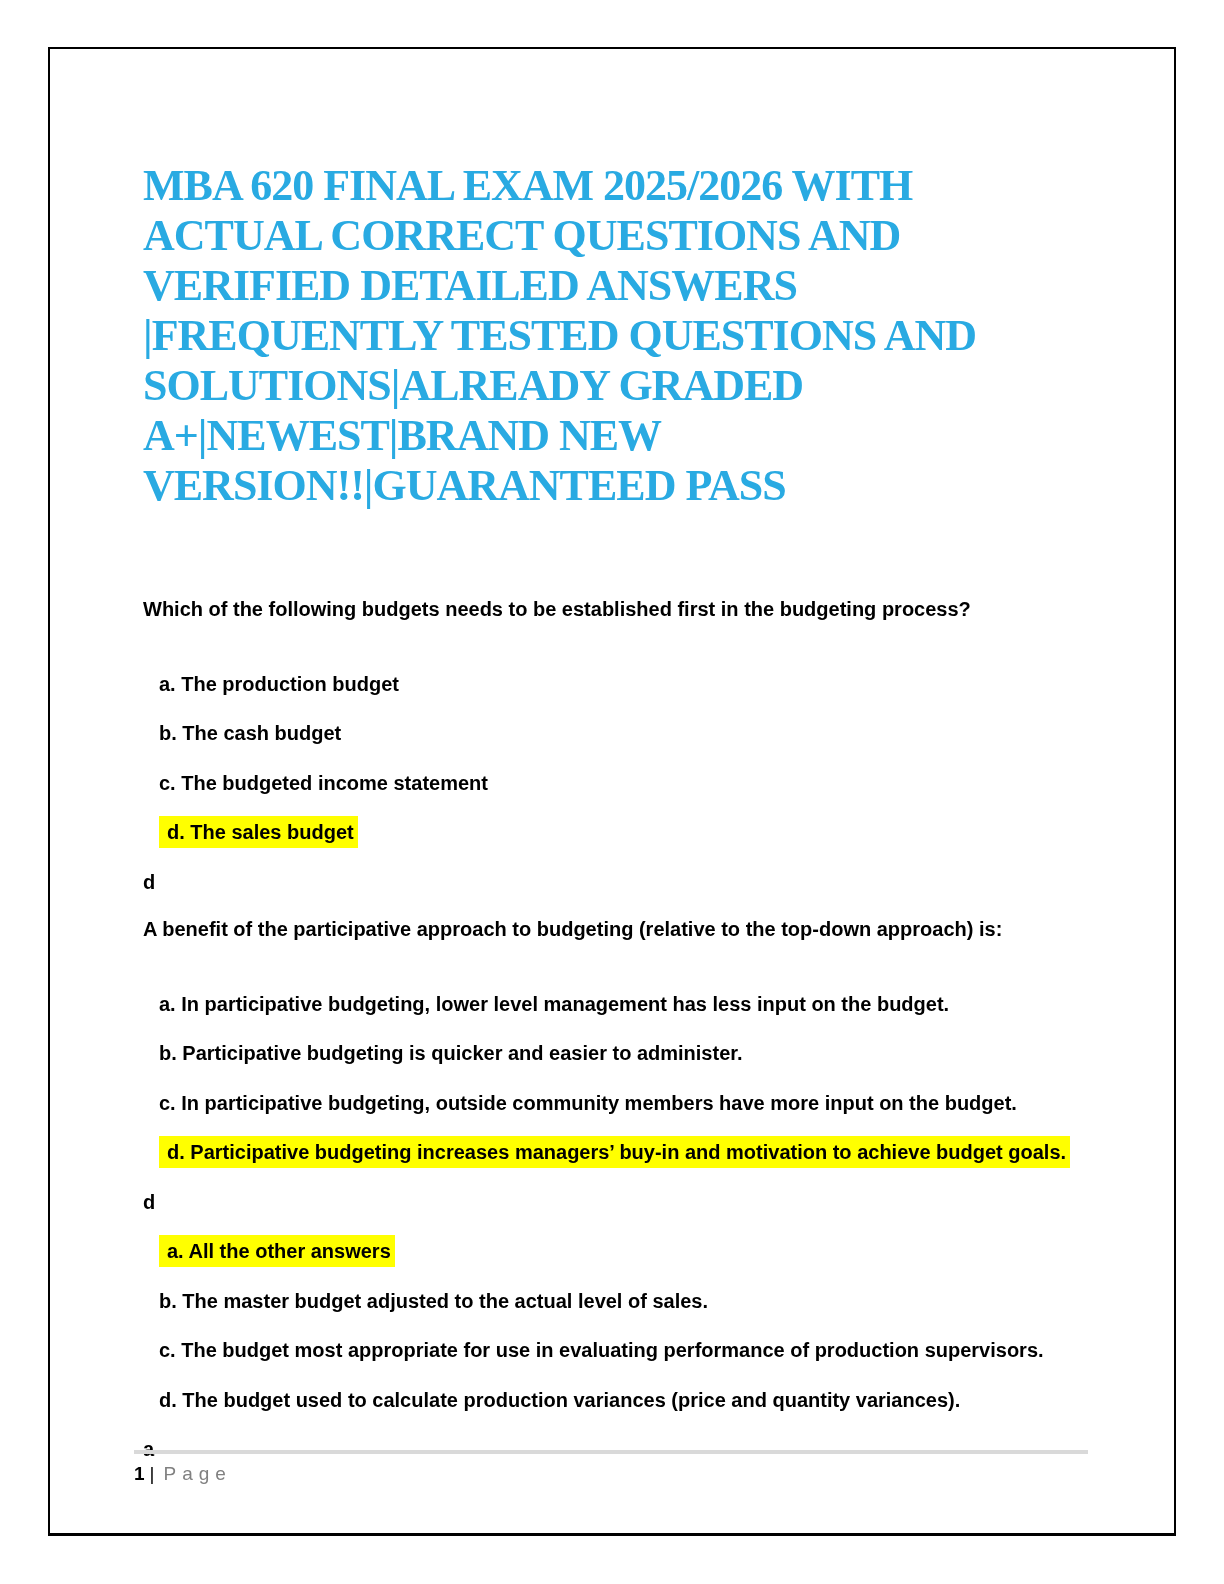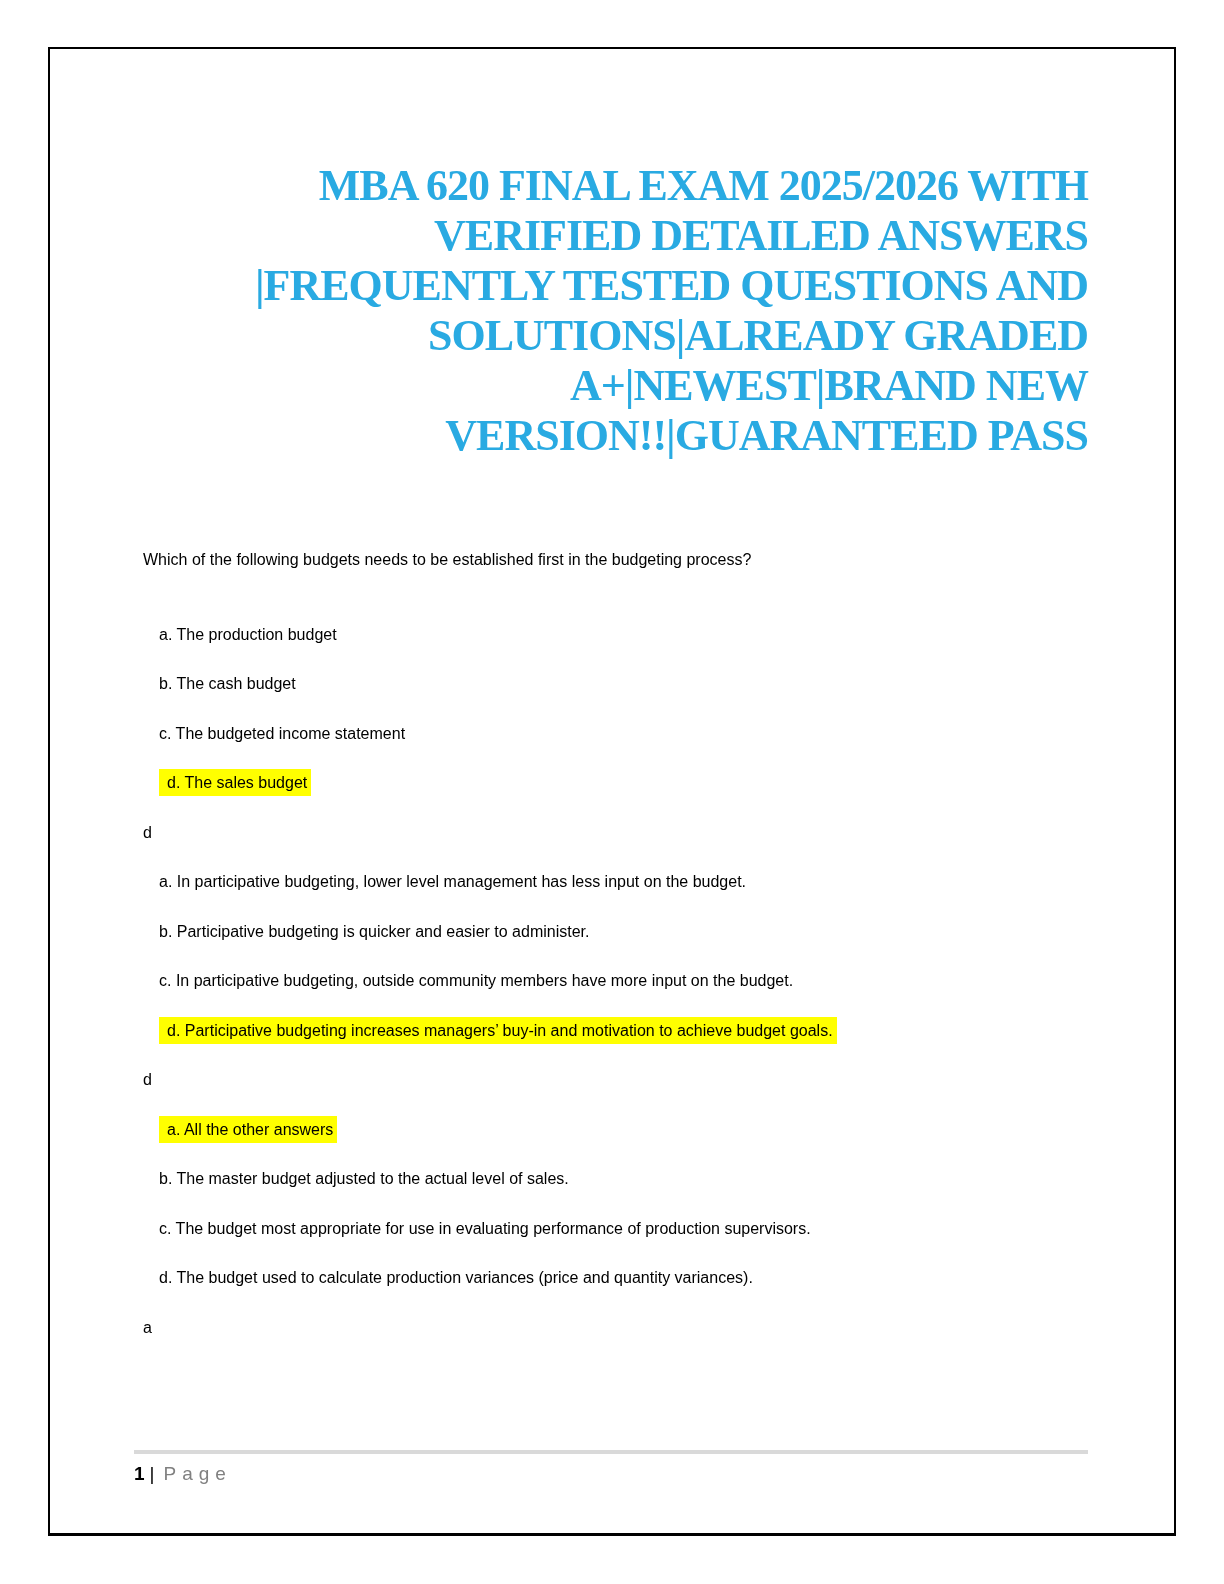--- a/index.html
+++ b/index.html
@@ -24,31 +24,32 @@
     border-bottom-width: 3px;
     box-sizing: border-box;
     background: #ffffff;
   }
   .content {
     padding: 0 86px 0 93px;
   }
   .doc-title {
     margin-top: 112px;
     margin-bottom: 82px;
-    text-align: right;
+    text-align: left;
     font-family: "Liberation Serif", serif;
     font-weight: bold;
     font-size: 44px;
     line-height: 50px;
     letter-spacing: -1px;
     color: #29AAE2;
   }
   .qa {
-    font-size: 16px;
+    font-size: 20px;
     line-height: 33.5px;
+    font-weight: bold;
   }
   .question-text {
     margin: 0 0 41px 0;
   }
   .option-line {
     margin: 16px;
   }
   .option-text.hl {
     background: #FFFF00;
     padding: 5px 4px 5px 8px;
@@ -87,39 +88,41 @@
   }
 </style>
 </head>
 <body>
 
 <div class="page">
   <div class="content">
 
     <div class="doc-title">
       <div>MBA 620 FINAL EXAM 2025/2026 WITH</div>
+      <div>ACTUAL CORRECT QUESTIONS AND</div>
       <div>VERIFIED DETAILED ANSWERS</div>
       <div>|FREQUENTLY TESTED QUESTIONS AND</div>
       <div>SOLUTIONS|ALREADY GRADED</div>
       <div>A+|NEWEST|BRAND NEW</div>
       <div>VERSION!!|GUARANTEED PASS</div>
     </div>
 
     <div class="qa">
 
       <div>
         <p class="question-text">Which of the following budgets needs to be established first in the budgeting process?</p>
         <div class="option-line"><span class="option-text">a. The production budget</span></div>
         <div class="option-line"><span class="option-text">b. The cash budget</span></div>
         <div class="option-line"><span class="option-text">c. The budgeted income statement</span></div>
         <div class="option-line"><span class="option-text hl">d. The sales budget</span></div>
         <p class="answer-key">d</p>
       </div>
 
       <div>
+        <p class="question-text">A benefit of the participative approach to budgeting (relative to the top-down approach) is:</p>
         <div class="option-line"><span class="option-text">a. In participative budgeting, lower level management has less input on the budget.</span></div>
         <div class="option-line"><span class="option-text">b. Participative budgeting is quicker and easier to administer.</span></div>
         <div class="option-line"><span class="option-text">c. In participative budgeting, outside community members have more input on the budget.</span></div>
         <div class="option-line"><span class="option-text hl">d. Participative budgeting increases managers’ buy-in and motivation to achieve budget goals.</span></div>
         <p class="answer-key">d</p>
       </div>
 
       <div>
         <div class="option-line"><span class="option-text hl">a. All the other answers</span></div>
         <div class="option-line"><span class="option-text">b. The master budget adjusted to the actual level of sales.</span></div>

